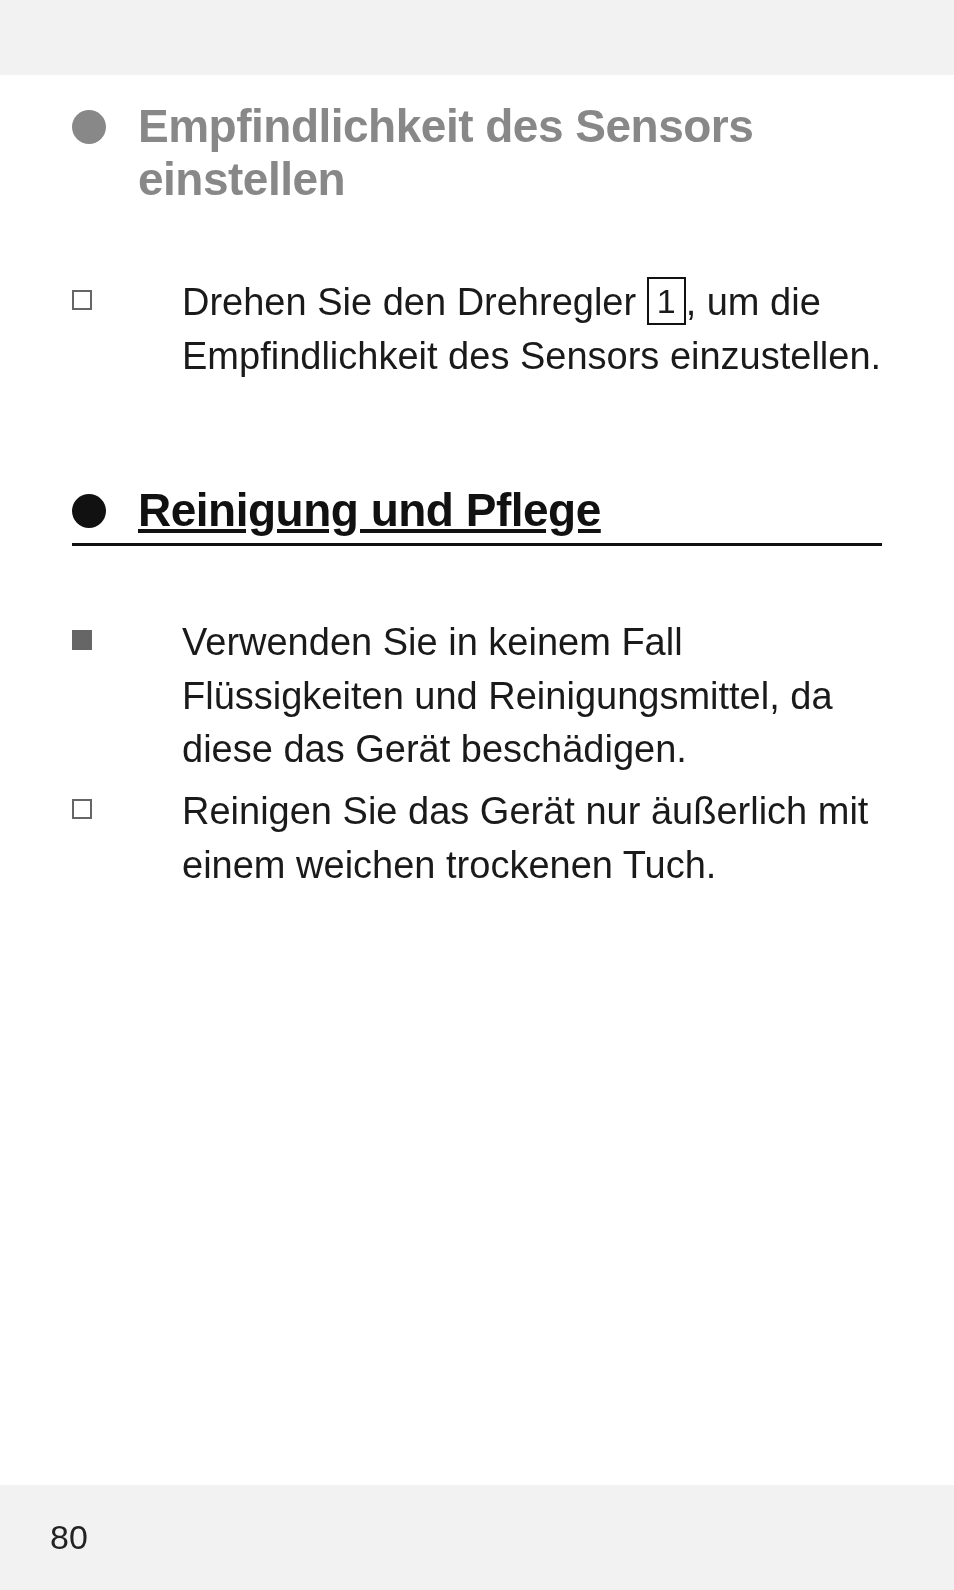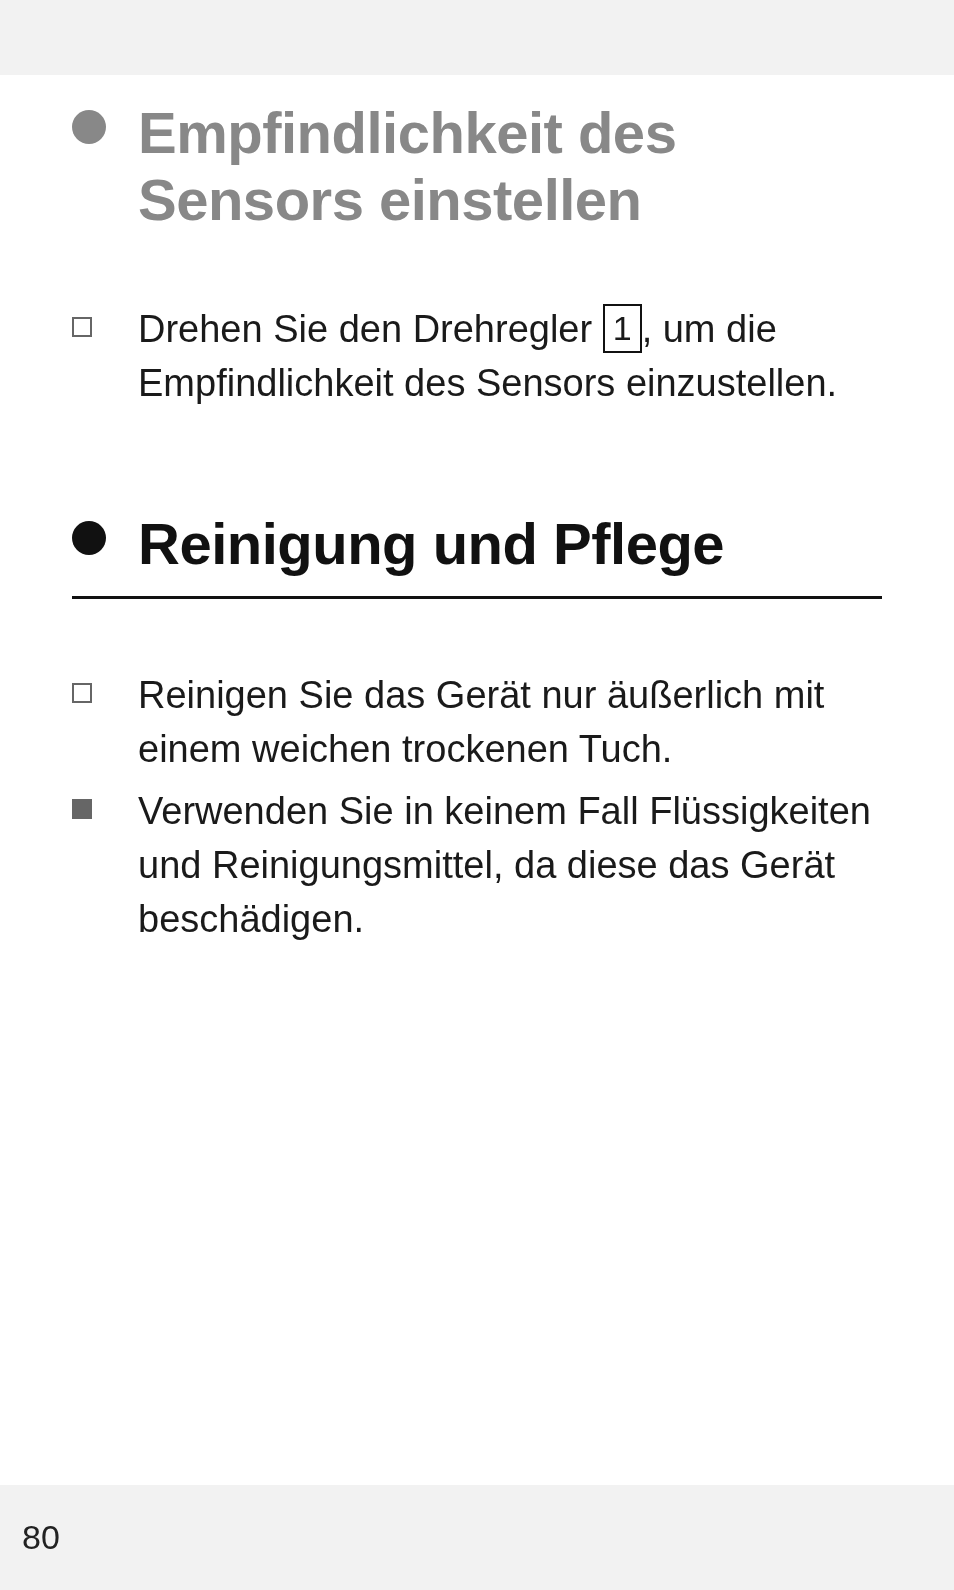--- a/index.html
+++ b/index.html
@@ -19,48 +19,50 @@
   .page {
     position: absolute;
     top: 0; left: 0; right: 0; bottom: 0;
     padding: 100px 72px 0 72px;
   }
   .section-head {
     display: flex;
     align-items: flex-start;
     color: #888;
     font-weight: 700;
-    font-size: 58px;
+    font-size: 46px;
     line-height: 1.15;
     letter-spacing: -0.5px;
     margin-bottom: 70px;
   }
   .section-head.black { color: #111; }
   .section-head .dot {
     width: 34px; height: 34px;
     border-radius: 50%;
     background: currentColor;
     flex: 0 0 34px;
     margin-top: 10px;
     margin-right: 32px;
   }
   .section-head .title { flex: 1; }
   .section-head.under {
     border-bottom: 3px solid #111;
-    padding-bottom: 18px;
+    padding-bottom: 6px;
     margin-top: 100px;
     margin-bottom: 70px;
+    text-decoration: underline;
   }
   .item {
     display: flex;
     align-items: flex-start;
     font-size: 38px;
     line-height: 1.42;
     font-weight: 300;
     margin-bottom: 8px;
+    gap: 44px;
   }
   .item .bullet {
     width: 66px;
     flex: 0 0 66px;
     display: flex;
     justify-content: flex-start;
     padding-top: 14px;
   }
   .item .bullet .sq-outline {
     width: 20px; height: 20px;
@@ -80,21 +82,21 @@
     vertical-align: 2px;
     font-weight: 300;
   }
   .footerband {
     position: absolute;
     left: 0; right: 0; bottom: 0;
     height: 105px;
     background: #f2f2f2;
     display: flex;
     align-items: center;
-    padding-left: 22px;
+    padding-left: 50px;
     font-size: 34px;
     font-weight: 300;
     color: #222;
   }
   .footerband .pg { margin-right: 30px; }
 </style>
 </head>
 <body>
 
 <div class="topband"></div>
@@ -116,29 +118,29 @@
   </div>
 
 
   <div class="section-head black under">
     <div class="dot"></div>
     <div class="title">Reinigung und Pflege</div>
   </div>
 
   <div class="item">
     <div class="bullet">
-        <div class="sq-outline"></div>
+        <div class="sq-fill"></div>
       </div>
-    <div class="body">Reinigen Sie das Gerät nur äußer­lich mit einem weichen trockenen Tuch.</div>
+    <div class="body">Verwenden Sie in keinem Fall Flüssigkeiten und Reinigungsmittel, da diese das Gerät beschädigen.</div>
   </div>
 
   <div class="item">
     <div class="bullet">
-        <div class="sq-fill"></div>
+        <div class="sq-outline"></div>
       </div>
-    <div class="body">Verwenden Sie in keinem Fall Flüssigkeiten und Reinigungsmittel, da diese das Gerät beschädigen.</div>
+    <div class="body">Reinigen Sie das Gerät nur äußer­lich mit einem weichen trockenen Tuch.</div>
   </div>
 
 </div>
 
 <div class="footerband">
   <span class="pg">80</span>
 </div>
 
 </body></html>

